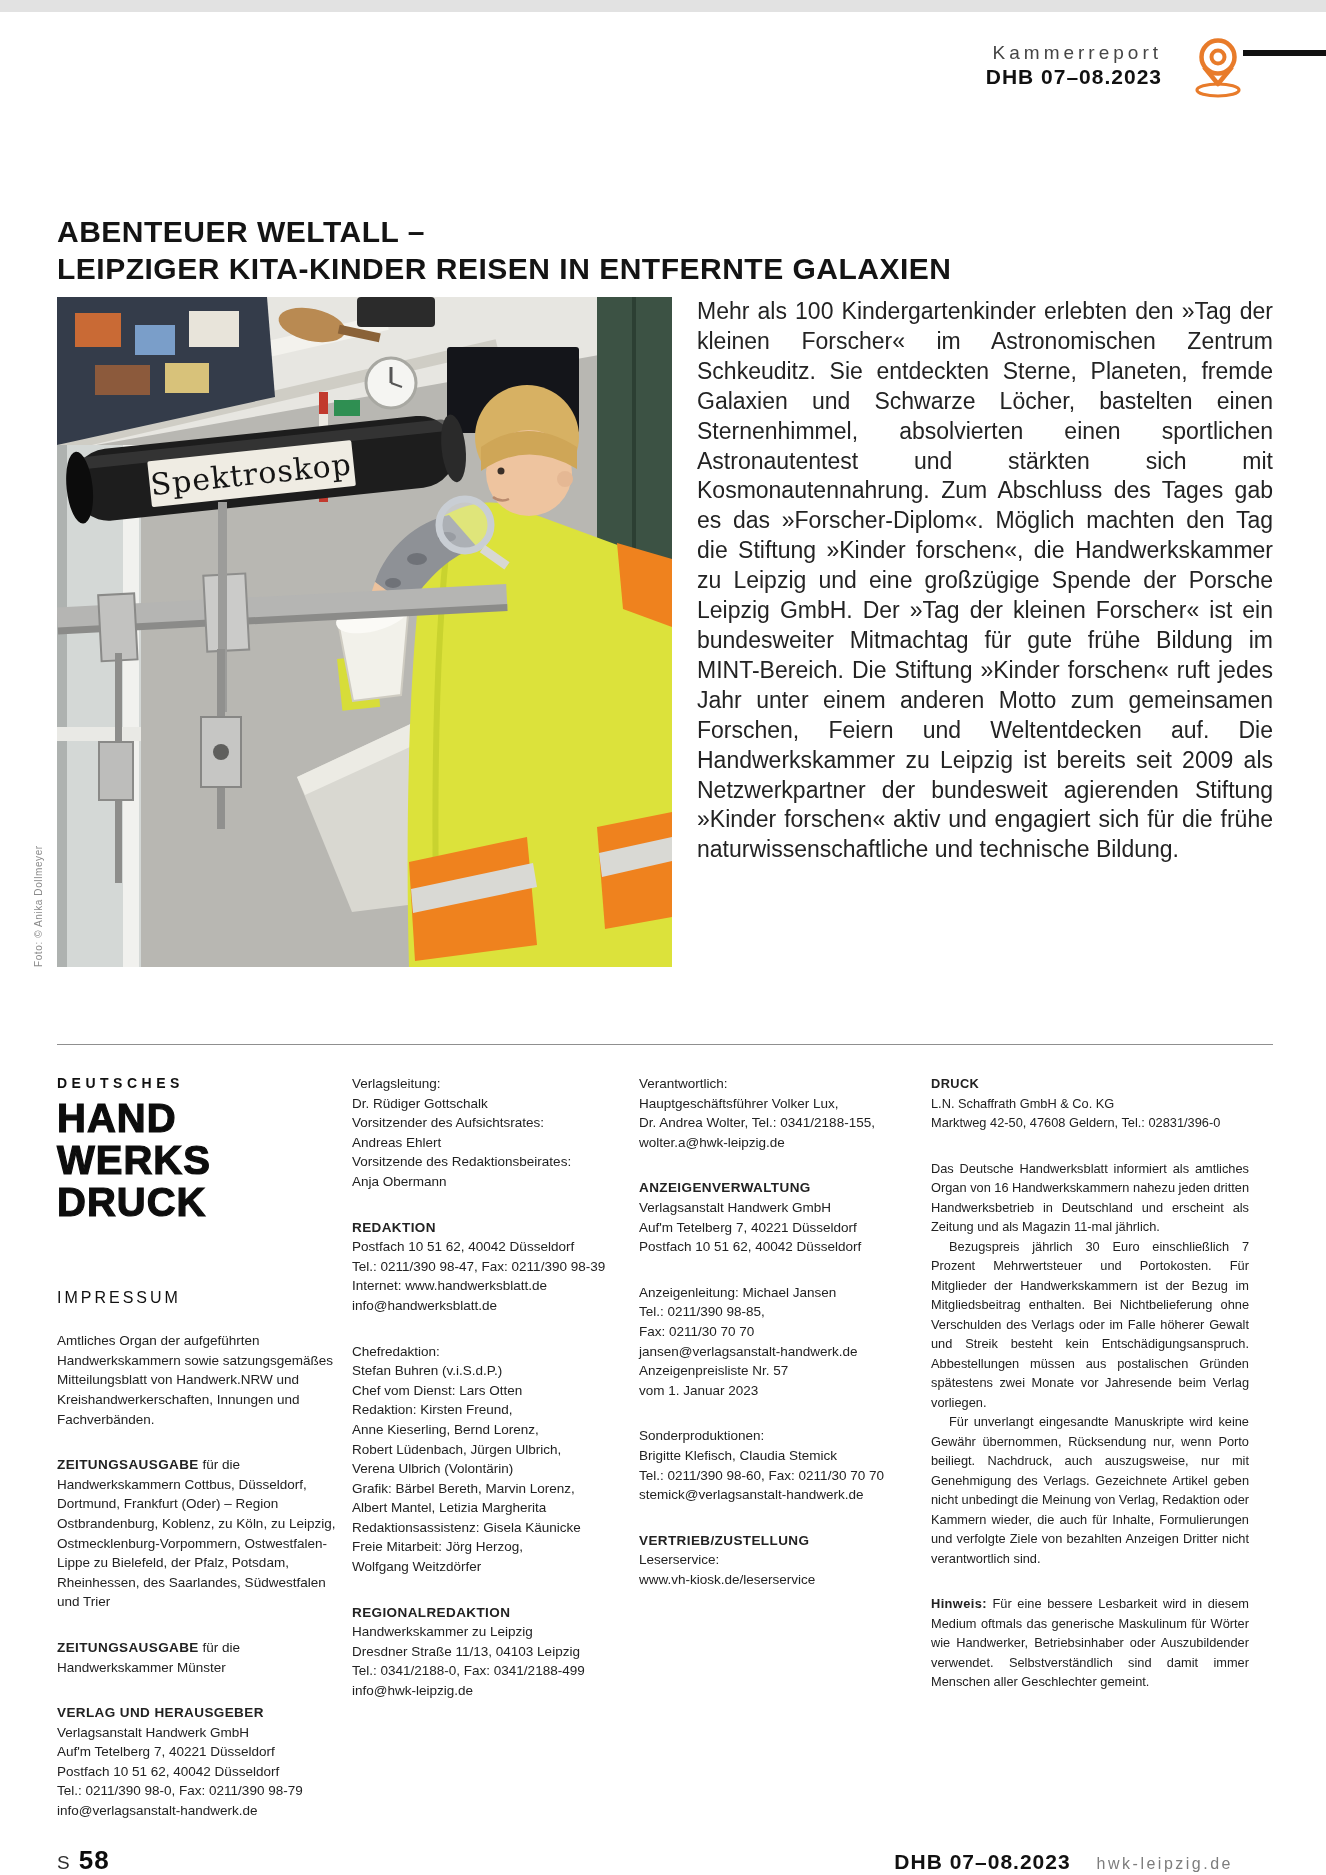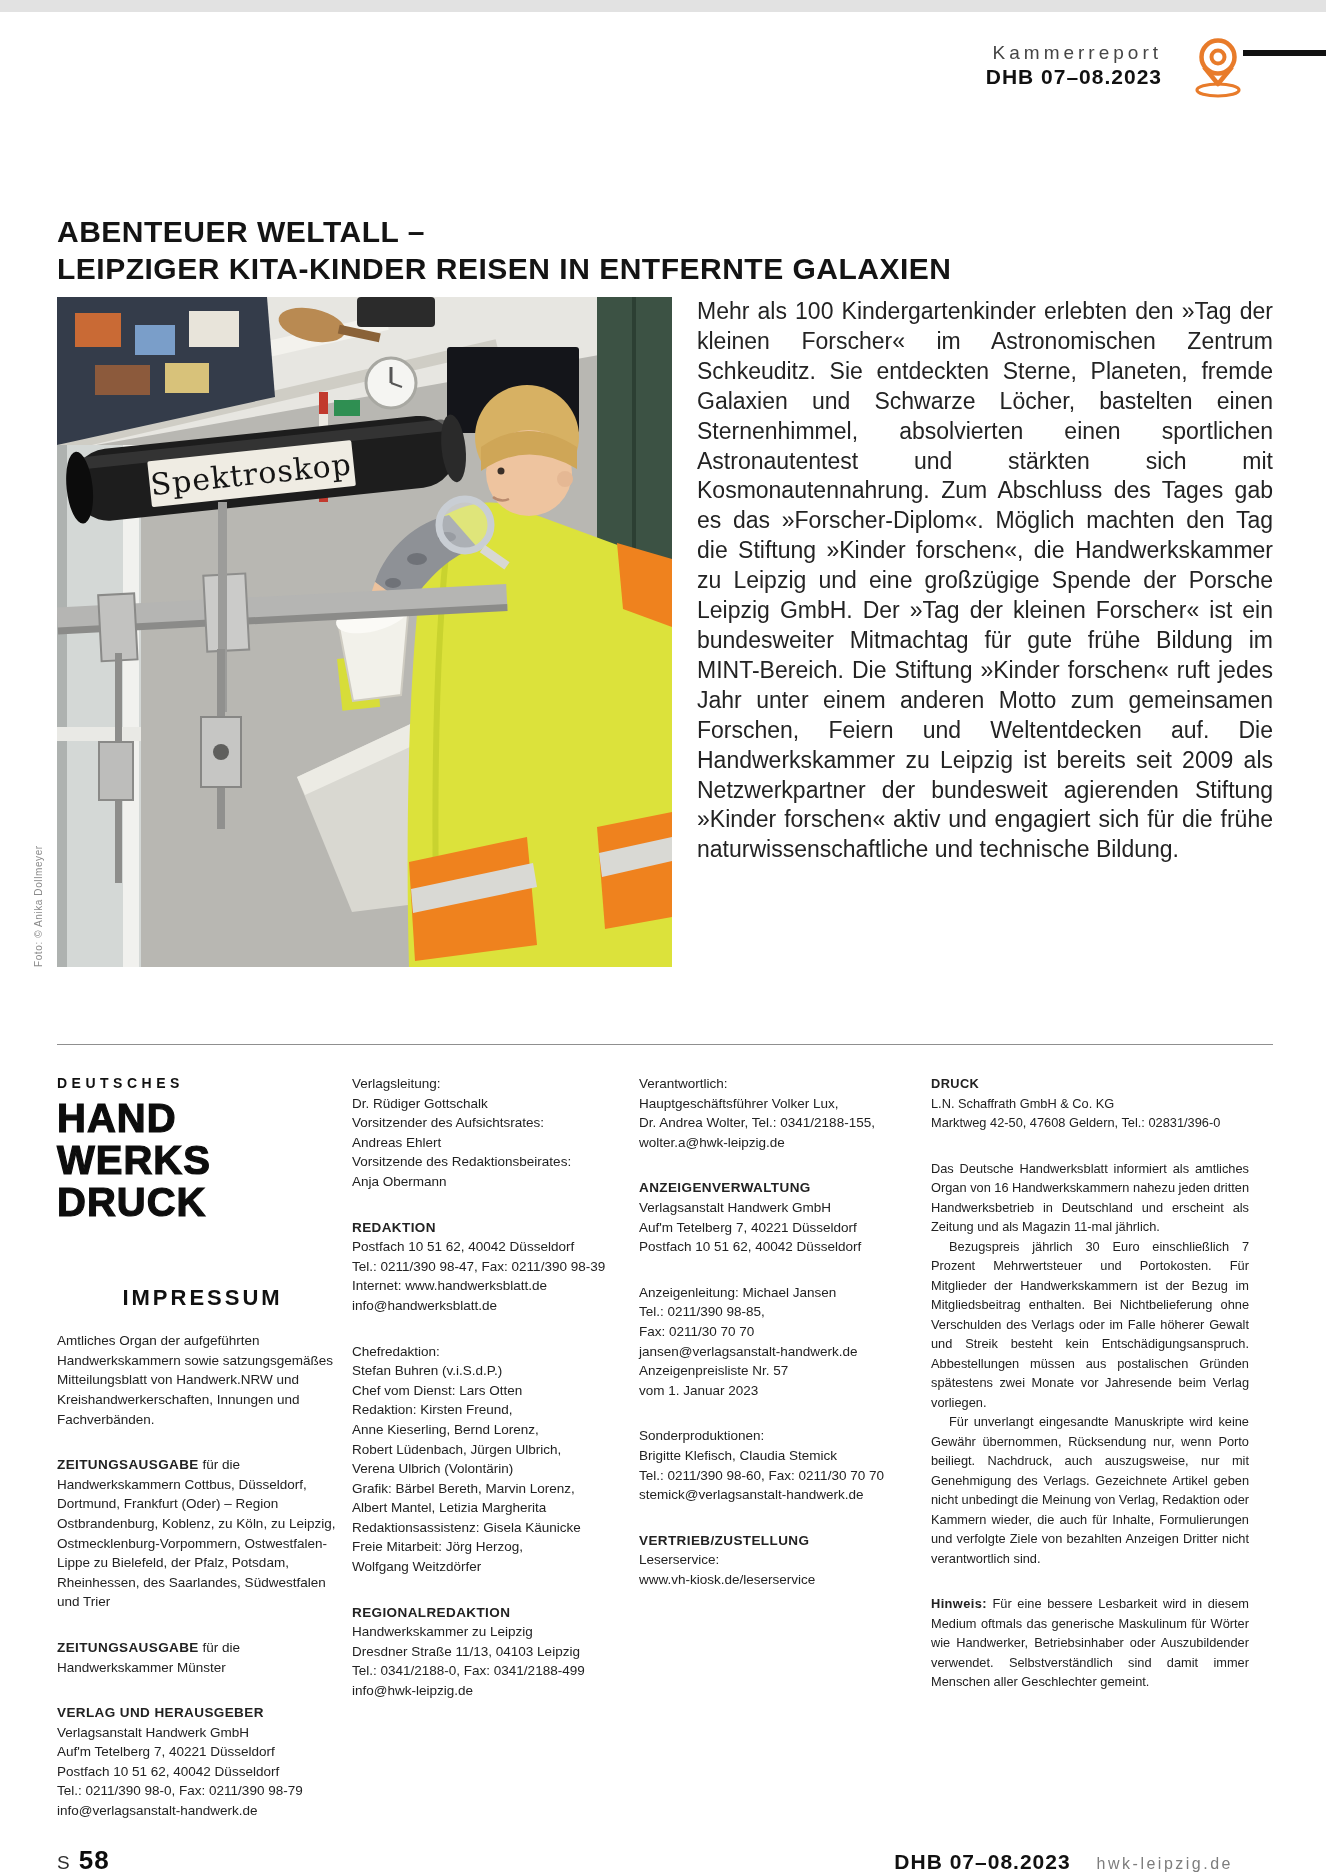--- a/index.html
+++ b/index.html
@@ -41,22 +41,22 @@
        font-size:13.5px; line-height:19.6px; color:#222;}
   .imp .col4{font-size:12.8px; line-height:19.5px; text-align:justify; hyphens:auto;}
   .blk{margin-top:26px;}
   .blk:first-child{margin-top:0;}
   .imp-h{font-weight:bold; letter-spacing:.4px;}
   .lead{font-weight:bold; letter-spacing:.4px;}
   .indent{text-indent:18px;}
   .logo-top{font-size:14px; font-weight:bold; letter-spacing:4.5px; color:#111;}
   .logo-big{font-size:40px; line-height:36px; font-weight:bold; letter-spacing:1px;
             color:#0d0d0d; -webkit-text-stroke:1.2px #0d0d0d; margin-top:6px;}
-  .impressum-h{font-size:22px; font-weight:bold; letter-spacing:3px; color:#111;
-               margin-top:68px;text-align:center;}
+  .impressum-h{font-size:16px; font-weight:normal; letter-spacing:3px; color:#111;
+               margin-top:68px;}
   .intro-gap{margin-top:24px;}
 
   
   .footer-left{left:57px; top:1833px; display:flex; align-items:baseline; gap:9px;}
   .page-s{font-size:19px; color:#2e2e2e;}
   .page-num{font-size:26px; font-weight:bold; color:#0d0d0d; letter-spacing:1px;}
   .footer-right{top:1838px; right:93px; display:flex; align-items:baseline; gap:26px;}
   .footer-issue{font-size:21px; font-weight:bold; letter-spacing:1px; color:#111;}
   .footer-site{font-size:16px; letter-spacing:2.5px; color:#7d7d7d;}
   .bottom-bar{top:1866px; left:120px; width:1206px; height:9px; background:#111;}

